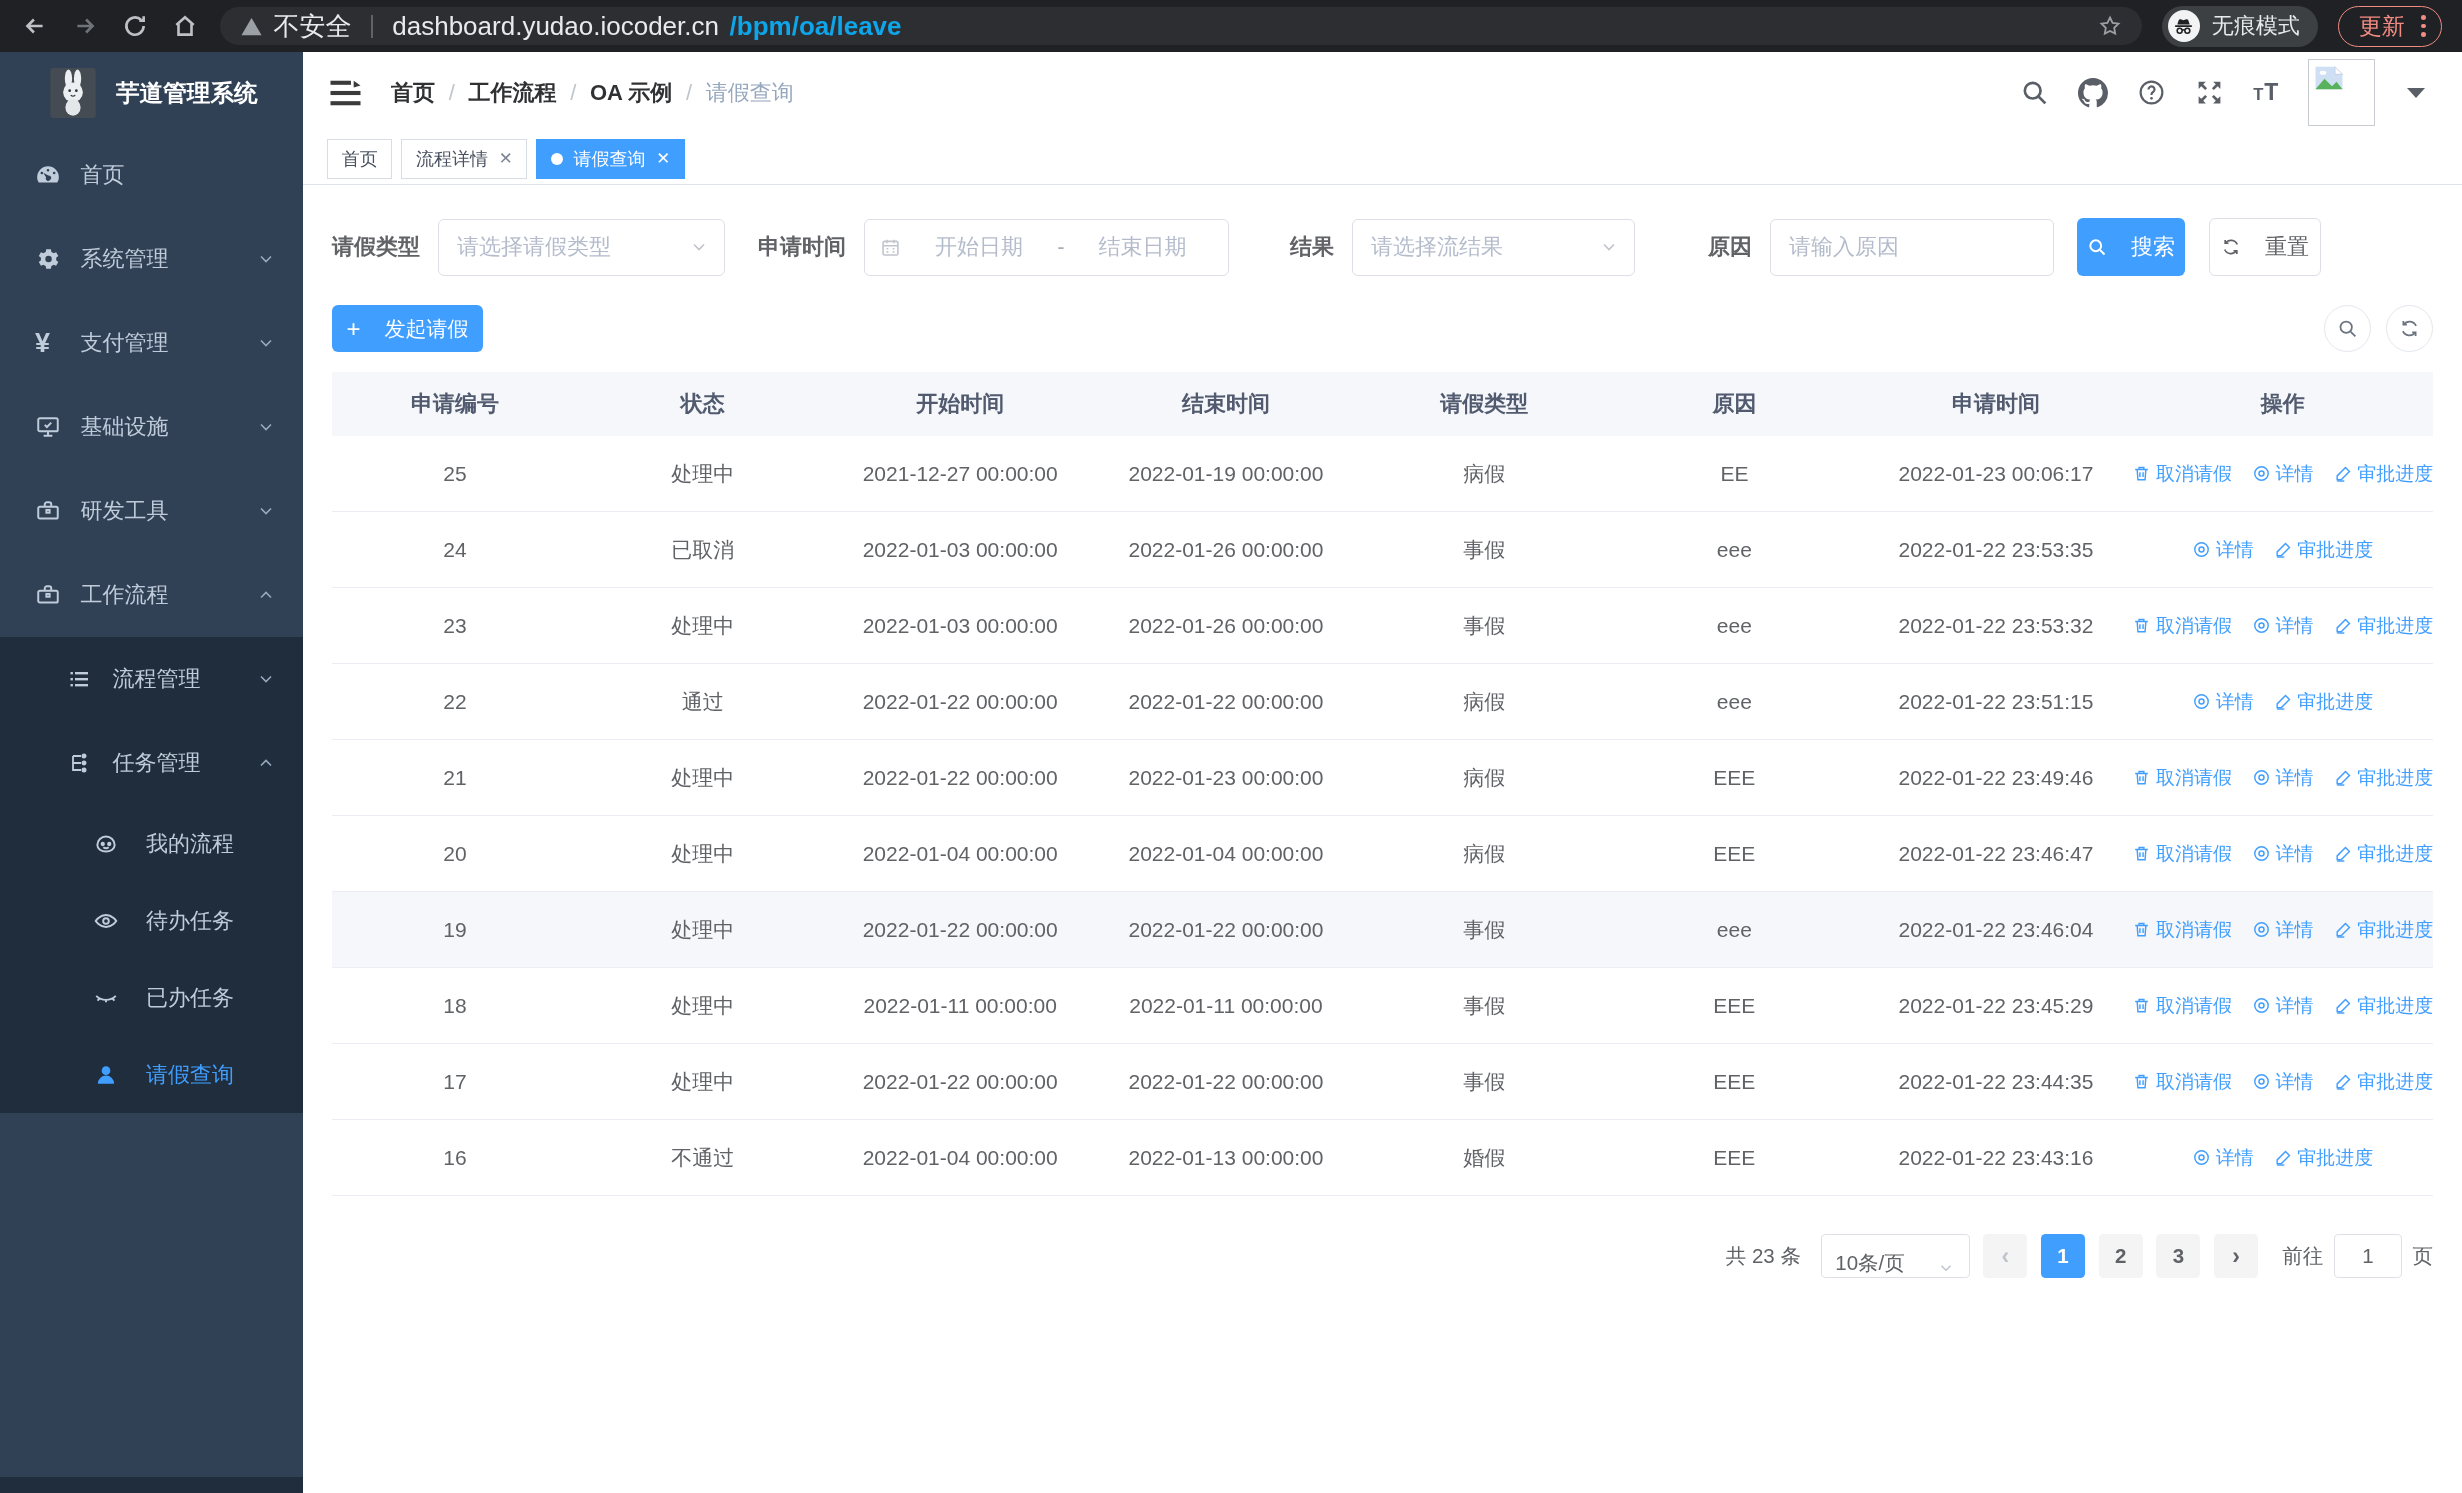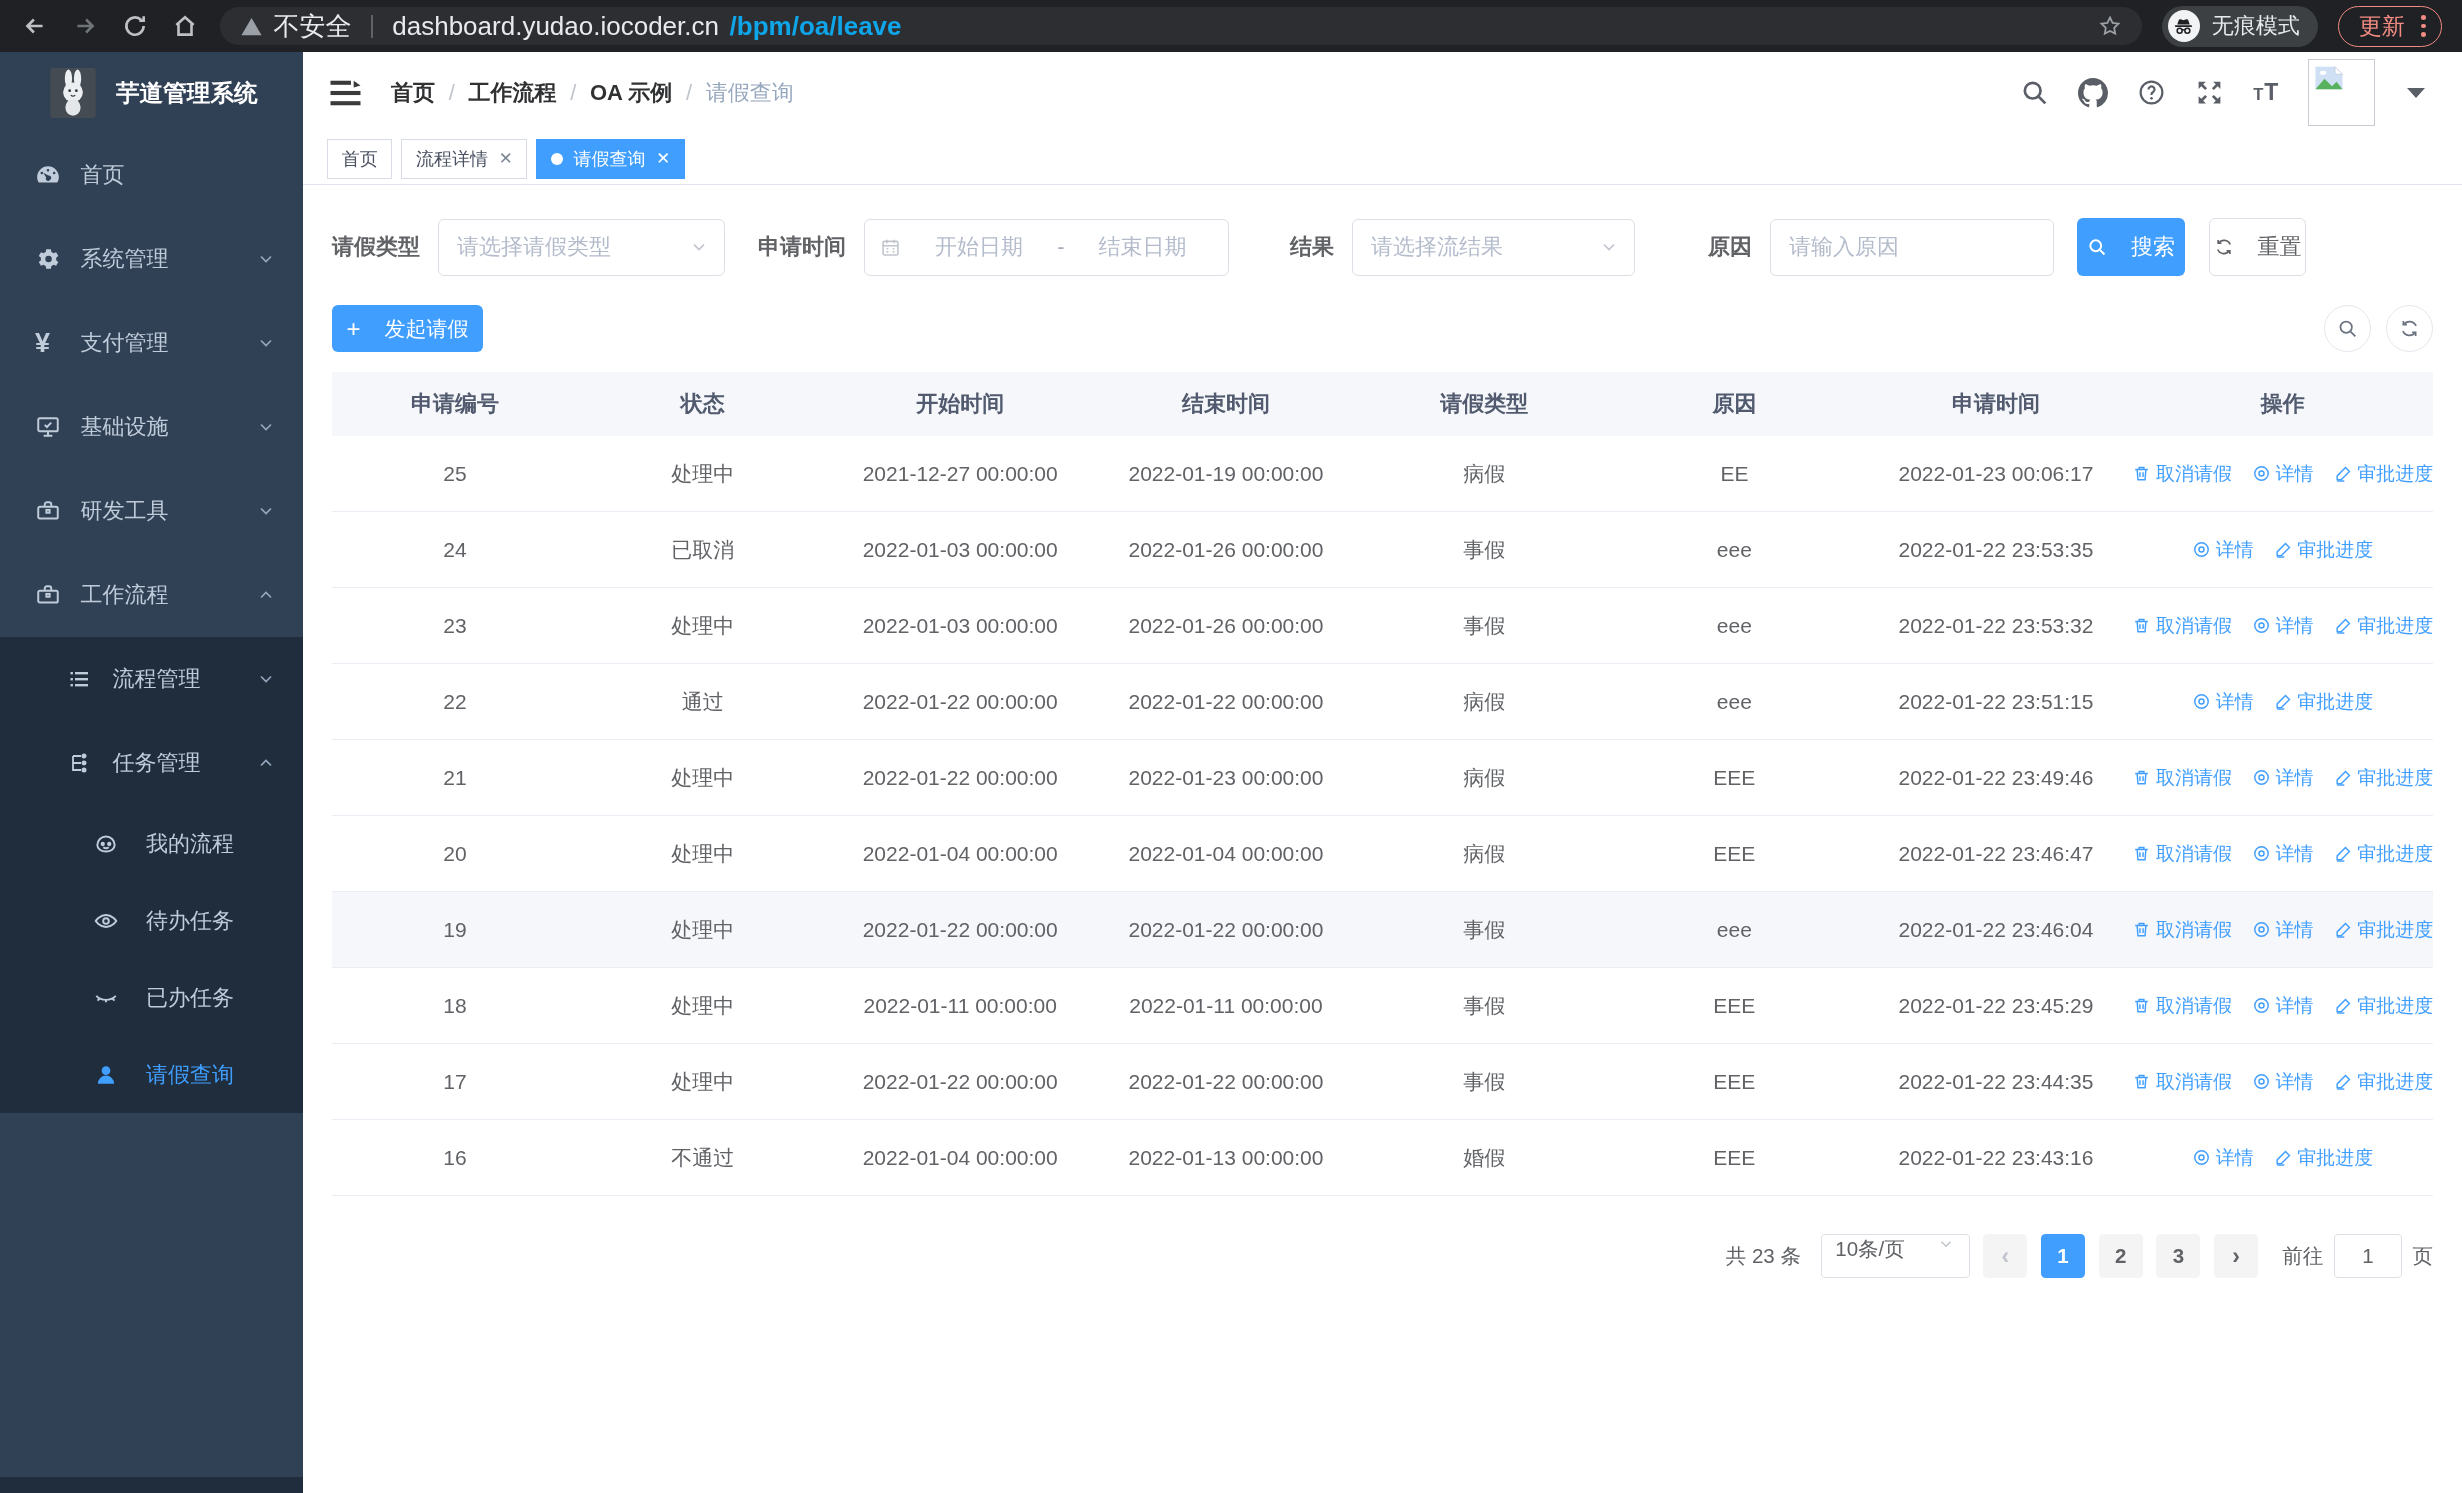--- a/index.html
+++ b/index.html
@@ -70,37 +70,37 @@
   .sel .chev { color:#c0c4cc; margin-left:7.6px; flex:none; }
   .daterange { width:365px; padding:0 15px; gap:7.6px; }
   .daterange .cal { color:#c0c4cc; flex:none; }
   .daterange input { text-align:center; }
   .daterange .dash { color:#a8aeb8; }
   .gap1 { margin-left:33px; } .gap2 { margin-left:61px; } .gap3 { margin-left:73px; }
   .btn { height:58px; border-radius:6px; font-size:22px; display:flex; align-items:center; justify-content:center; gap:24px; cursor:pointer; border:1.5px solid transparent; white-space:nowrap; }
   .btn.primary { background:#409eff; color:#fff; }
   .btn.plain { background:#fff; border-color:#dcdfe6; color:#606266; }
   .searchbtn { width:108px; margin-left:23px; }
-  .resetbtn { width:97px; margin-left:24px; }
+  .resetbtn { width:112px; margin-left:24px; }
 
   .toolbar { margin-top:29px; display:flex; align-items:center; }
   .createbtn { width:151px; height:47px; font-size:21px; }
   .roundbtns { margin-left:auto; display:flex; gap:15px; }
   .rbtn { width:47px; height:47px; border-radius:50%; border:1.5px solid #e3e7ed; background:#fff; display:flex; align-items:center; justify-content:center; color:#6b7280; cursor:pointer; }
 
   table { margin-top:20px; width:100%; border-collapse:collapse; table-layout:fixed; }
   thead th { height:64px; background:#f5f7fa; color:#515a6e; font-size:22px; font-weight:bold; text-align:center; }
   tbody td { height:75px; border-bottom:1.5px solid #ebeef5; color:#606266; font-size:21px; text-align:center; white-space:nowrap; }
   tbody tr.hl td { background:#f5f7fa; }
   .ops { display:flex; align-items:center; justify-content:center; gap:20px; height:75px; }
   .op { display:flex; align-items:center; gap:4.6px; color:#409eff; font-size:19px; cursor:pointer; text-decoration:none; white-space:nowrap; }
 
   .pager { margin-top:38px; display:flex; align-items:center; justify-content:flex-end; gap:13.7px; font-size:20.5px; color:#606266; }
   .pager .total { margin-right:6px; }
-  .psel { width:149px; height:44px; border:1.5px solid #dcdfe6; border-radius:4.6px; display:flex; align-items:flex-start; justify-content:space-between; padding:0 13.7px; color:#606266; }
+  .psel { width:149px; height:44px; border:1.5px solid #dcdfe6; border-radius:4.6px; display:flex; align-items:flex-end; justify-content:space-between; padding:0 13.7px; color:#606266; }
   .pbtn { min-width:44px; height:44px; padding:0 7.6px; background:#f4f4f5; border-radius:4.6px; display:flex; align-items:center; justify-content:center; color:#606266; font-weight:bold; cursor:pointer; }
   .pbtn.arrow { color:#c0c4cc; font-size:23px; }
   .pbtn.arrow.next { color:#606266; }
   .pbtn.active { background:#409eff; color:#fff; }
   .goto { display:flex; align-items:center; gap:10.6px; margin-left:10.6px; }
   .goto input { width:68px; height:44px; border:1.5px solid #dcdfe6; border-radius:4.6px; text-align:center; font:inherit; color:#606266; outline:none; }
 </style>
 </head>
 <body>
 

